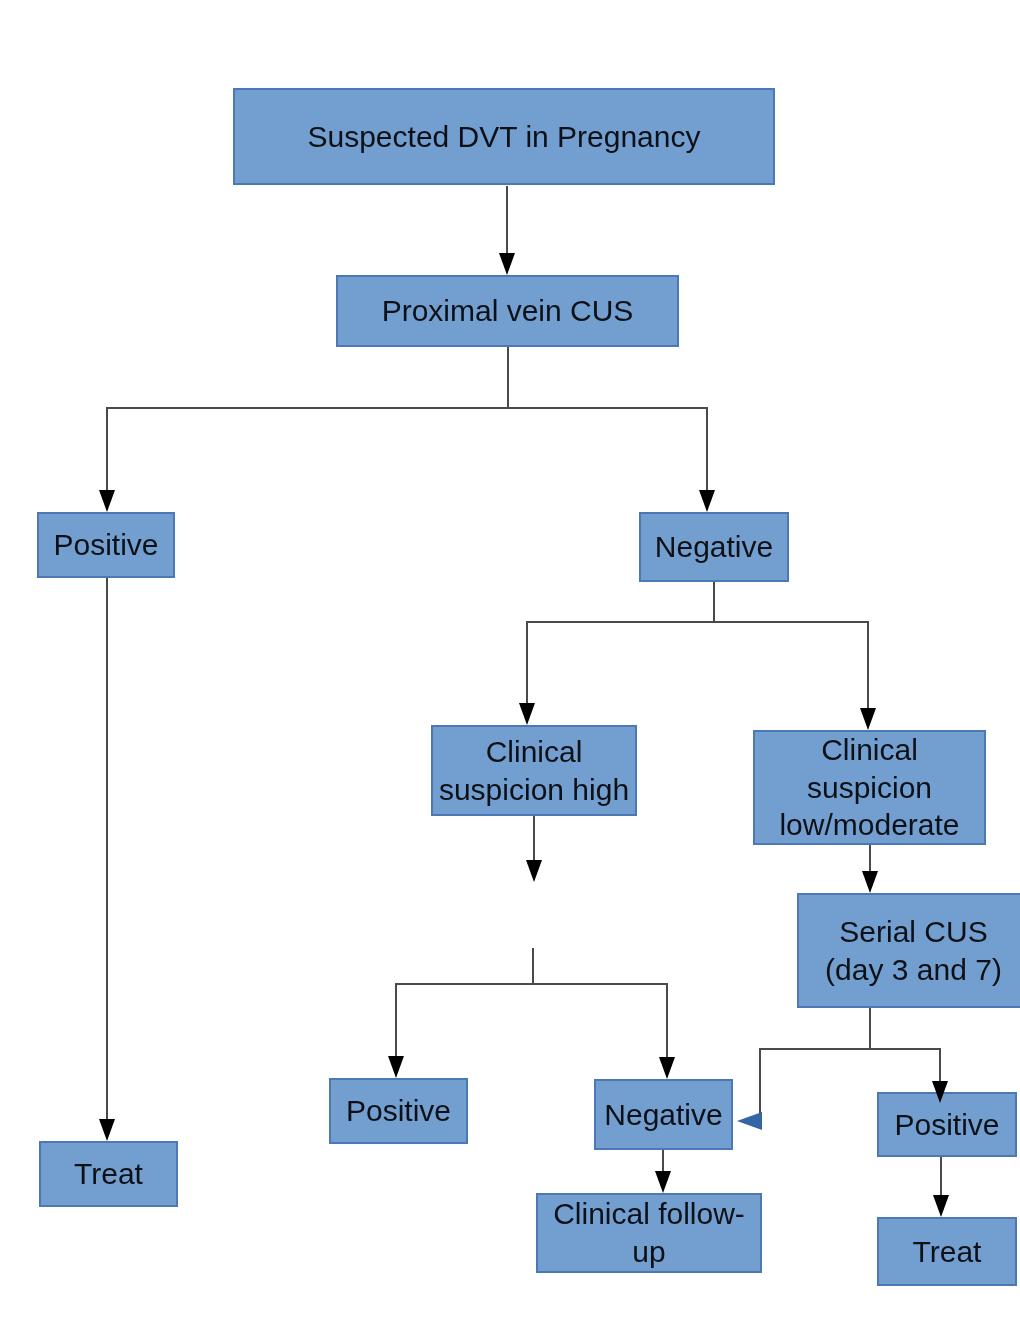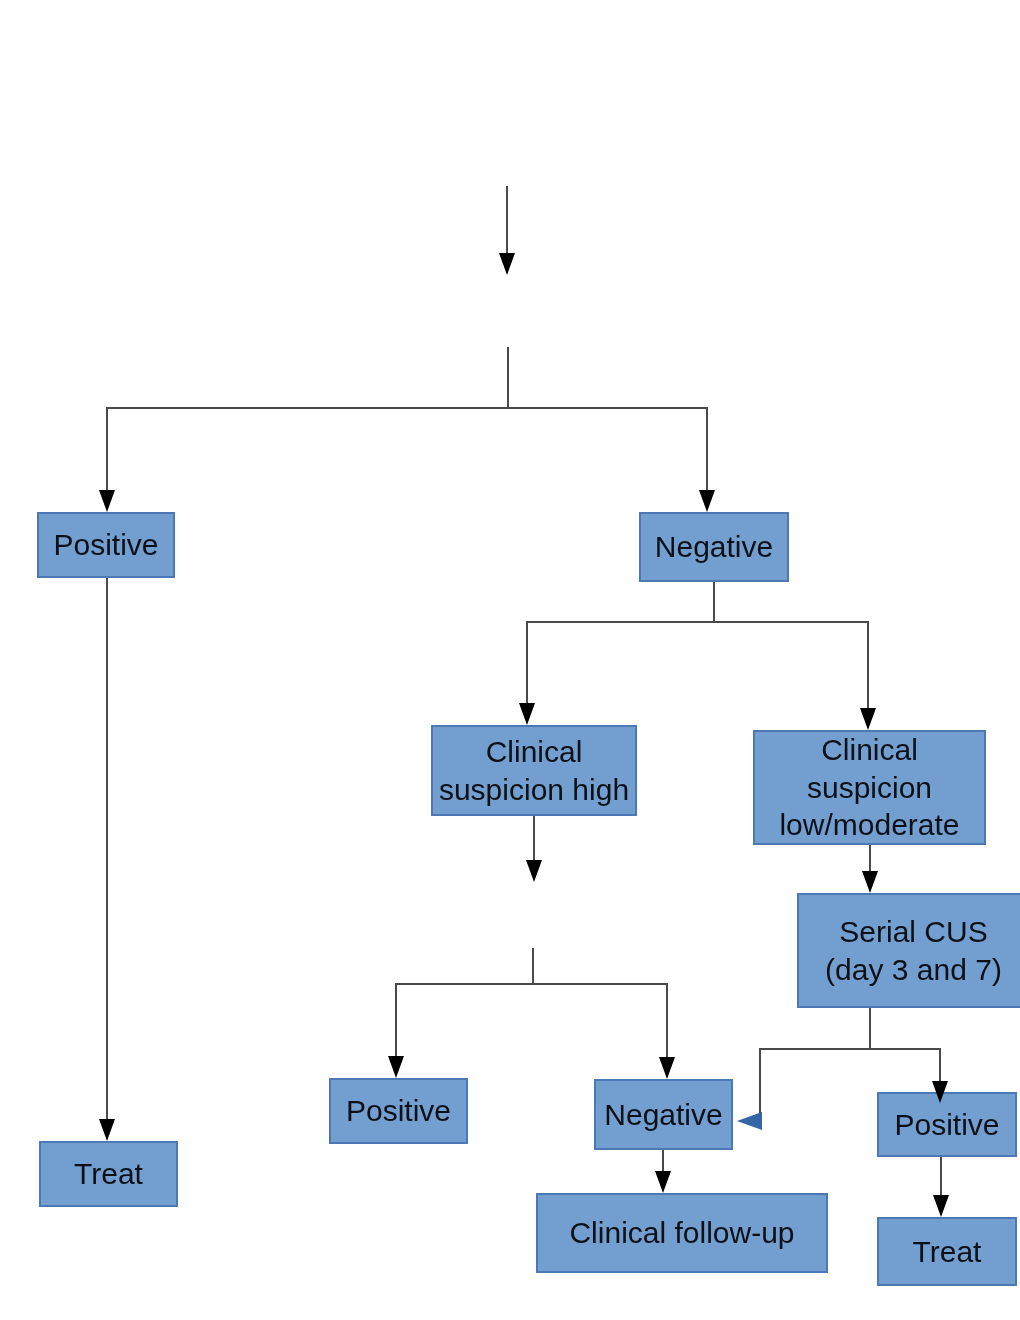--- a/index.html
+++ b/index.html
@@ -51,32 +51,34 @@
     border-bottom:9px solid transparent;
     border-right:25px solid var(--loop-head);
     z-index:2;
   }
 </style>
 </head>
 <body>
 
 <div id="canvas">
 
+  <div class="node" style="left:233px;top:88px;width:542px;height:97px;">Suspected DVT in Pregnancy</div>
+  <div class="node" style="left:336px;top:275px;width:343px;height:72px;">Proximal vein CUS</div>
   <div class="node" style="left:37px;top:512px;width:138px;height:66px;">Positive</div>
   <div class="node" style="left:639px;top:512px;width:150px;height:70px;">Negative</div>
   <div class="node" style="left:431px;top:725px;width:206px;height:91px;">Clinical
 suspicion high</div>
   <div class="node" style="left:753px;top:730px;width:233px;height:115px;">Clinical
 suspicion
 low/moderate</div>
   <div class="node" style="left:753px;top:893px;width:233px;height:115px;margin-left:44px;">Serial CUS
 (day 3 and 7)</div>
   <div class="node" style="left:329px;top:1078px;width:139px;height:66px;">Positive</div>
   <div class="node" style="left:594px;top:1079px;width:139px;height:71px;">Negative</div>
-  <div class="node" style="left:536px;top:1193px;width:292px;height:80px;">Clinical follow-up</div>
+  <div class="node" style="left:536px;top:1193px;width:226px;height:80px;">Clinical follow-up</div>
   <div class="node" style="left:877px;top:1092px;width:140px;height:65px;">Positive</div>
   <div class="node" style="left:877px;top:1217px;width:140px;height:69px;">Treat</div>
   <div class="node" style="left:39px;top:1141px;width:139px;height:66px;">Treat</div>
 
   <div class="vline" style="left:506px;top:186px;height:68px;"></div>
   <div class="head-down" style="left:499px;top:253px;"></div>
 
   <div class="vline" style="left:507px;top:347px;height:62px;"></div>
   <div class="hline" style="left:106px;top:407px;width:602px;"></div>
   <div class="vline" style="left:106px;top:407px;height:84px;"></div>

